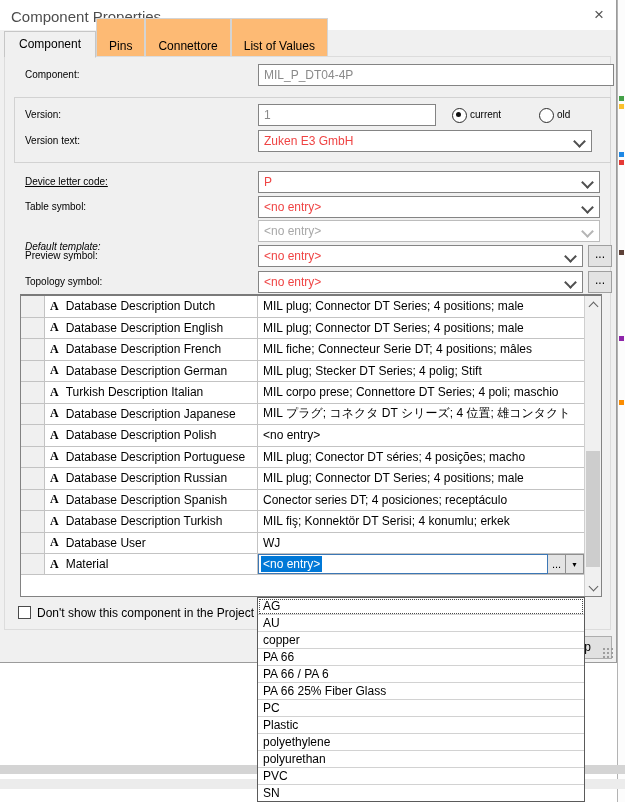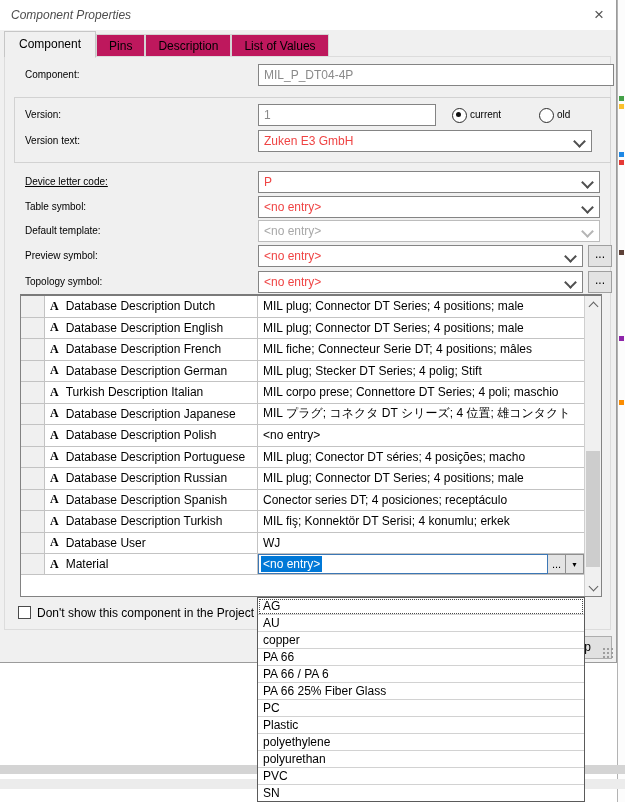--- a/index.html
+++ b/index.html
@@ -5,27 +5,27 @@
   html,body{margin:0;padding:0;}
   body{
     position:relative;width:625px;height:802px;background:#ffffff;
     font-family:"Liberation Sans",sans-serif;overflow:hidden;
     -webkit-font-smoothing:antialiased;
   }
   
   #dialog{position:absolute;left:0;top:0;width:616px;height:662px;background:#f0f0f0;
     border-right:1px solid #9b9b9b;border-bottom:1px solid #9b9b9b;}
   .titlebar{position:absolute;left:0;top:0;width:616px;height:30px;background:#ffffff;}
-  .title{position:absolute;left:11px;top:8px;font-size:12px;color:#4d4d4d;font-style:italic;}
+  .title{position:absolute;left:11px;top:8px;font-size:15px;color:#4d4d4d;}
   .closebtn{position:absolute;right:6px;top:4px;width:22px;height:22px;text-align:center;
     line-height:22px;font-size:17px;color:#555;cursor:default;}
   
   .tabs{position:absolute;left:4px;top:33px;height:24px;display:flex;align-items:flex-end;}
-  .tab{background:#be185d;border:1px solid #d4d4d4;border-bottom:none;font-size:12px;
-    color:#000;padding:4px 12px 4px 12px;height:14px;line-height:14px;margin-right:0;}
+  .tab{background:#fdba74;border:1px solid #d4d4d4;border-bottom:none;font-size:12px;
+    color:#000;padding:20px 12px 4px 12px;height:14px;line-height:14px;margin-right:0;}
   .tab.active{border:1px solid #c6c6c6;border-bottom:1px solid #f0f0f0;height:18px;
     line-height:16px;padding:4px 14px 3px 14px;position:relative;z-index:3;margin-bottom:-1px;background:#f0f0f0;}
   .panel{position:absolute;left:4px;top:56px;width:607px;height:574px;border:1px solid #dcdcdc;background:#f0f0f0;box-sizing:border-box;z-index:1;}
   
   .lbl{position:absolute;font-size:10px;color:#000;z-index:2;}
   .box{position:absolute;background:#fff;border:1px solid #848484;box-sizing:border-box;
     height:22px;font-size:12px;line-height:20px;padding:0 20px 0 5px;color:#ef4444;
     white-space:nowrap;overflow:hidden;z-index:2;}
   .box.plain{padding-right:5px;}
   .box .chev{position:absolute;right:7px;top:6px;width:7px;height:7px;
@@ -108,21 +108,21 @@
 <div id="dialog">
 
   <div class="titlebar">
     <div class="title">Component Properties</div>
     <div class="closebtn">×</div>
   </div>
 
   <div class="tabs">
     <div class="tab active">Component</div>
     <div class="tab">Pins</div>
-    <div class="tab">Description</div>
+    <div class="tab">Connettore</div>
     <div class="tab">List of Values</div>
   </div>
 
   <div class="panel"></div>
 
   <div class="lbl" style="left:25px;top:69px;">Component:</div>
   <div class="box plain gray" style="left:258px;top:64px;width:356px;">MIL_P_DT04-4P</div>
 
   <div class="groupbox"></div>
   <div class="lbl" style="left:25px;top:109px;">Version:</div>
@@ -133,21 +133,21 @@
   <div class="lbl" style="left:557px;top:109px;">old</div>
   <div class="lbl" style="left:25px;top:135px;">Version text:</div>
   <div class="box" style="left:258px;top:130px;width:334px;"><span>Zuken E3 GmbH</span><span class="chev"></span></div>
 
   <div class="lbl" style="left:25px;top:176px;text-decoration:underline;">Device letter code:</div>
   <div class="box" style="left:258px;top:171px;width:342px;"><span>P</span><span class="chev"></span></div>
 
   <div class="lbl" style="left:25px;top:201px;">Table symbol:</div>
   <div class="box" style="left:258px;top:196px;width:342px;"><span>&lt;no entry&gt;</span><span class="chev"></span></div>
 
-  <div class="lbl" style="left:25px;top:225px;">Default template:</div>
+  <div class="lbl" style="left:25px;top:241px;font-style:italic;">Default template:</div>
   <div class="box disabled" style="left:258px;top:220px;width:342px;"><span>&lt;no entry&gt;</span><span class="chev"></span></div>
 
   <div class="lbl" style="left:25px;top:250px;">Preview symbol:</div>
   <div class="box" style="left:258px;top:245px;width:325px;"><span>&lt;no entry&gt;</span><span class="chev"></span></div>
   <div class="morebtn" style="left:588px;top:245px;">...</div>
 
   <div class="lbl" style="left:25px;top:276px;">Topology symbol:</div>
   <div class="box" style="left:258px;top:271px;width:325px;"><span>&lt;no entry&gt;</span><span class="chev"></span></div>
   <div class="morebtn" style="left:588px;top:271px;">...</div>
 

